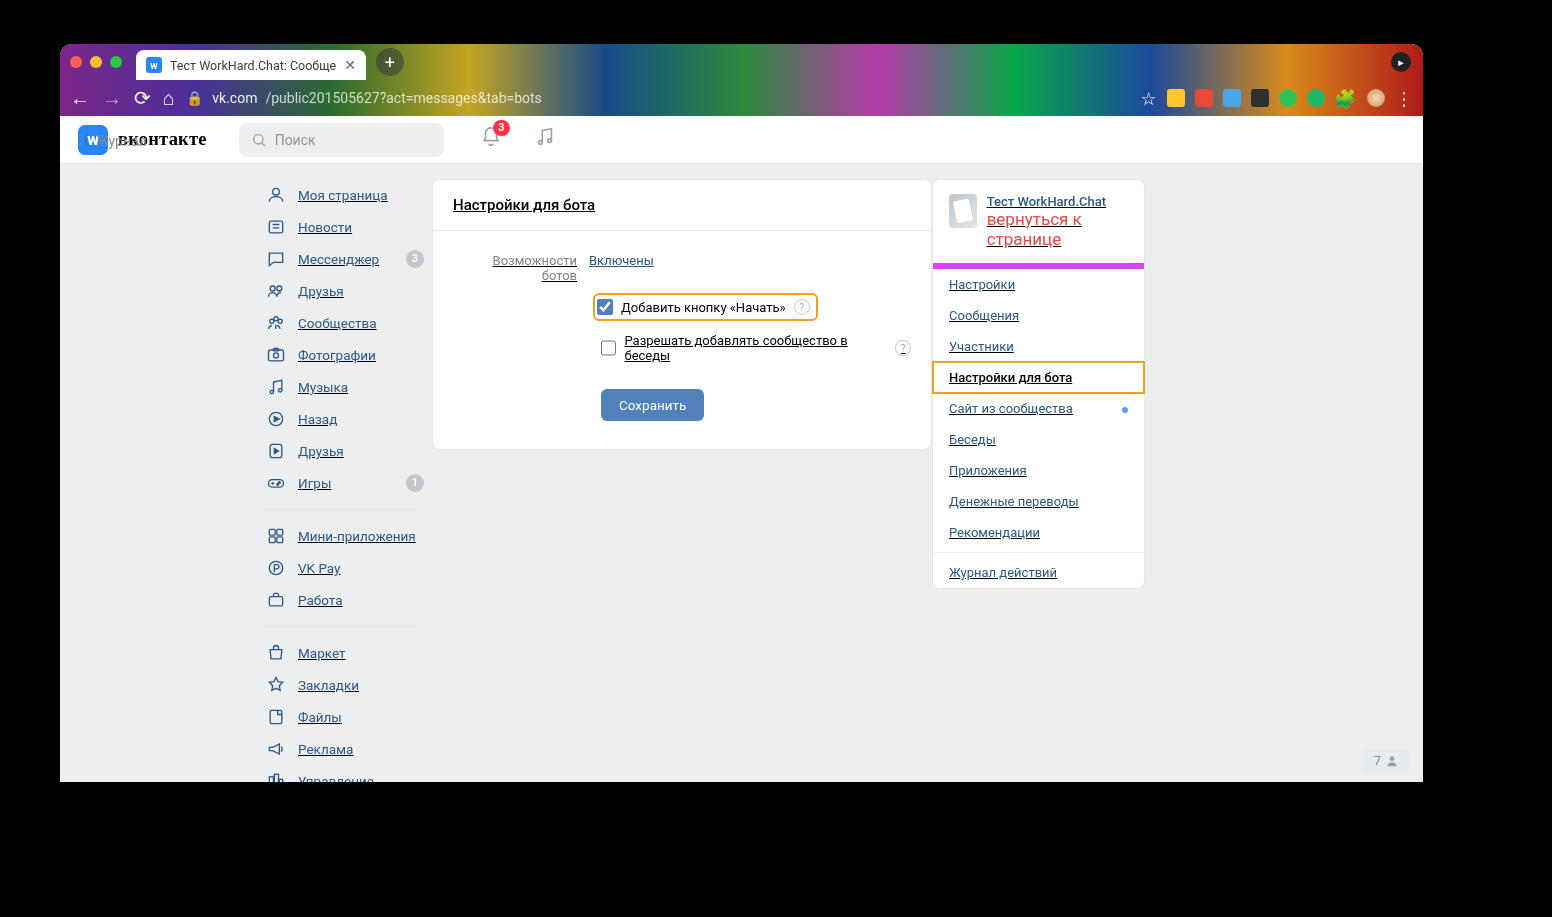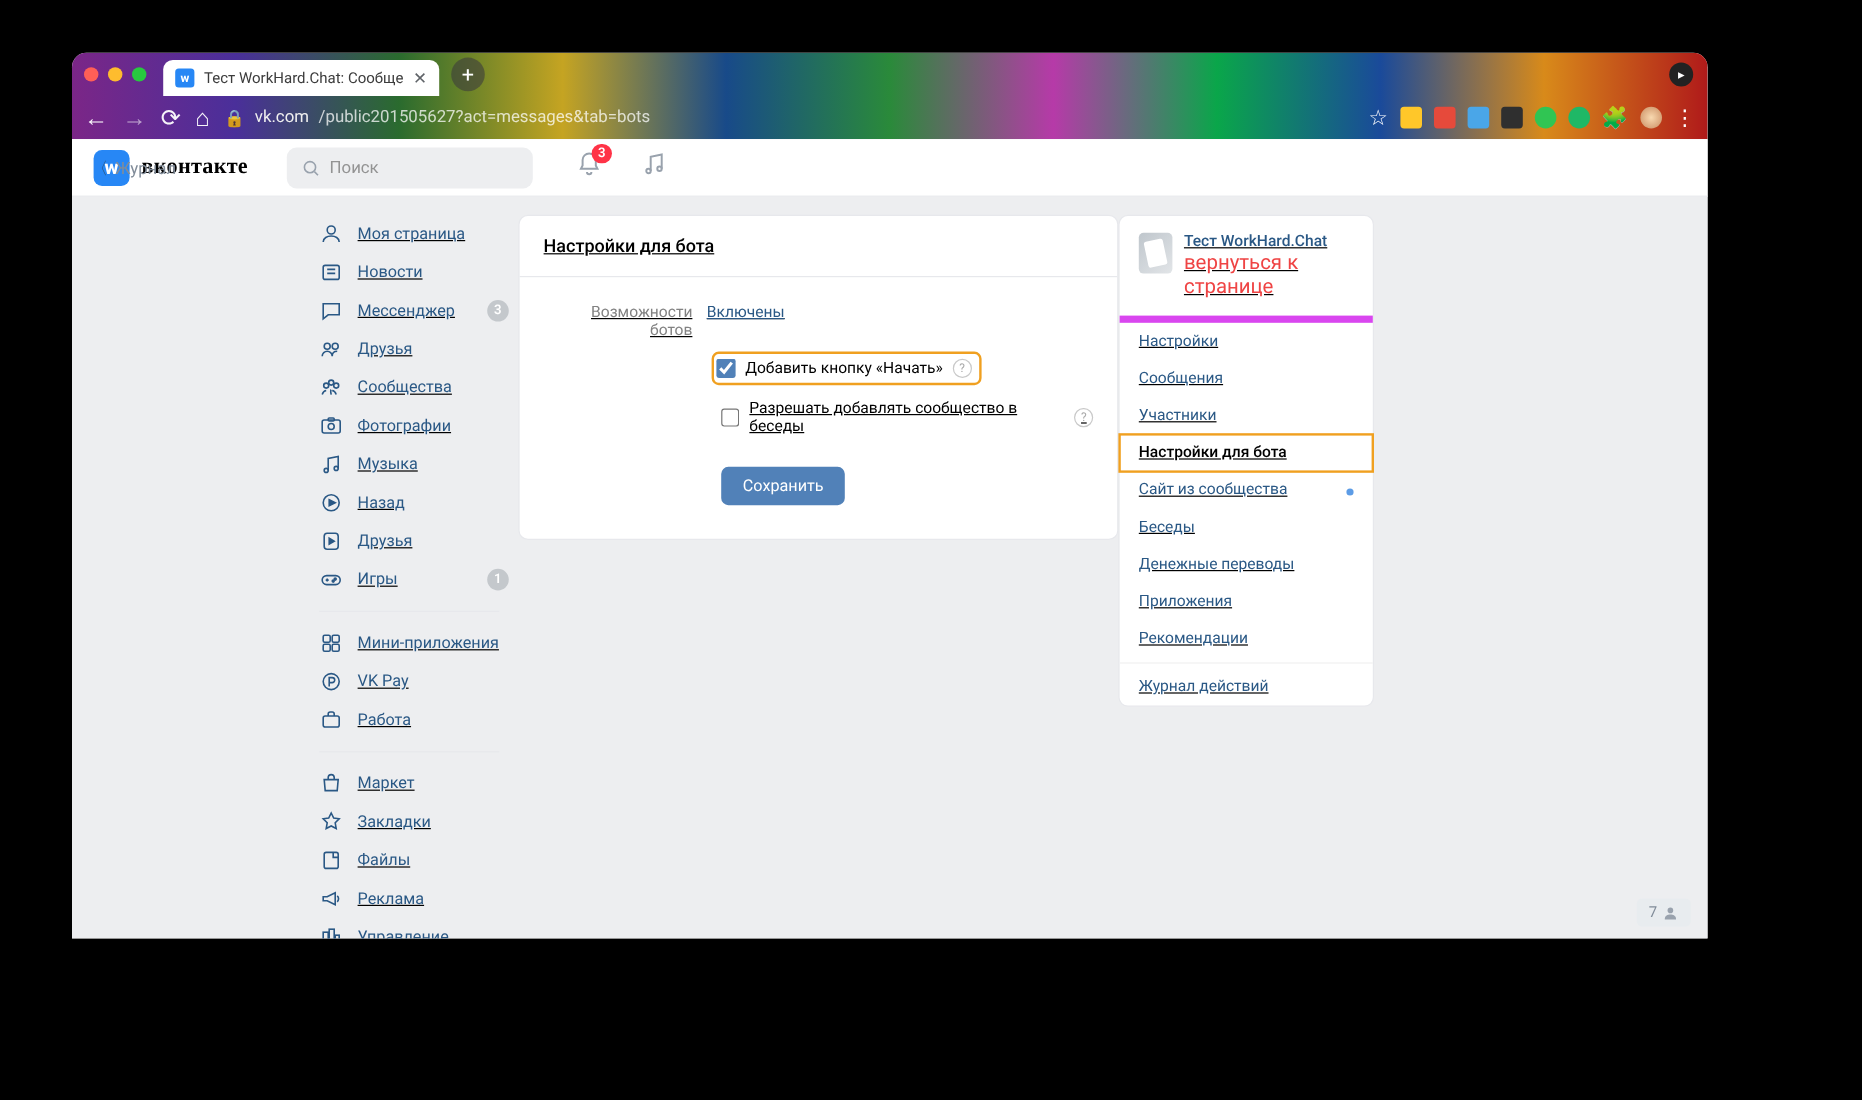--- a/index.html
+++ b/index.html
@@ -332,22 +332,22 @@
               <div class="gback">вернуться к странице</div>
             </div>
           </div>
           <div class="rnav" id="rnav">
               <a href="#"><span>Настройки</span></a>
               <a href="#"><span>Сообщения</span></a>
               <a href="#"><span>Участники</span></a>
               <a href="#" class="active hl"><span>Настройки для бота</span></a>
               <a href="#"><span>Сайт из сообщества</span><span class="dot"></span></a>
               <a href="#"><span>Беседы</span></a>
+              <a href="#"><span>Приложения</span></a>
               <a href="#"><span>Денежные переводы</span></a>
-              <a href="#"><span>Приложения</span></a>
               <a href="#"><span>Рекомендации</span></a>
               <a href="#" class="last"><span>Журнал действий</span></a>
             </div>
         </div>
       </div>
     </div>
 
     <div class="bottombar">
       <span>7</span>
       <svg width="14" height="14" viewBox="0 0 24 24" fill="#99a2ad">

